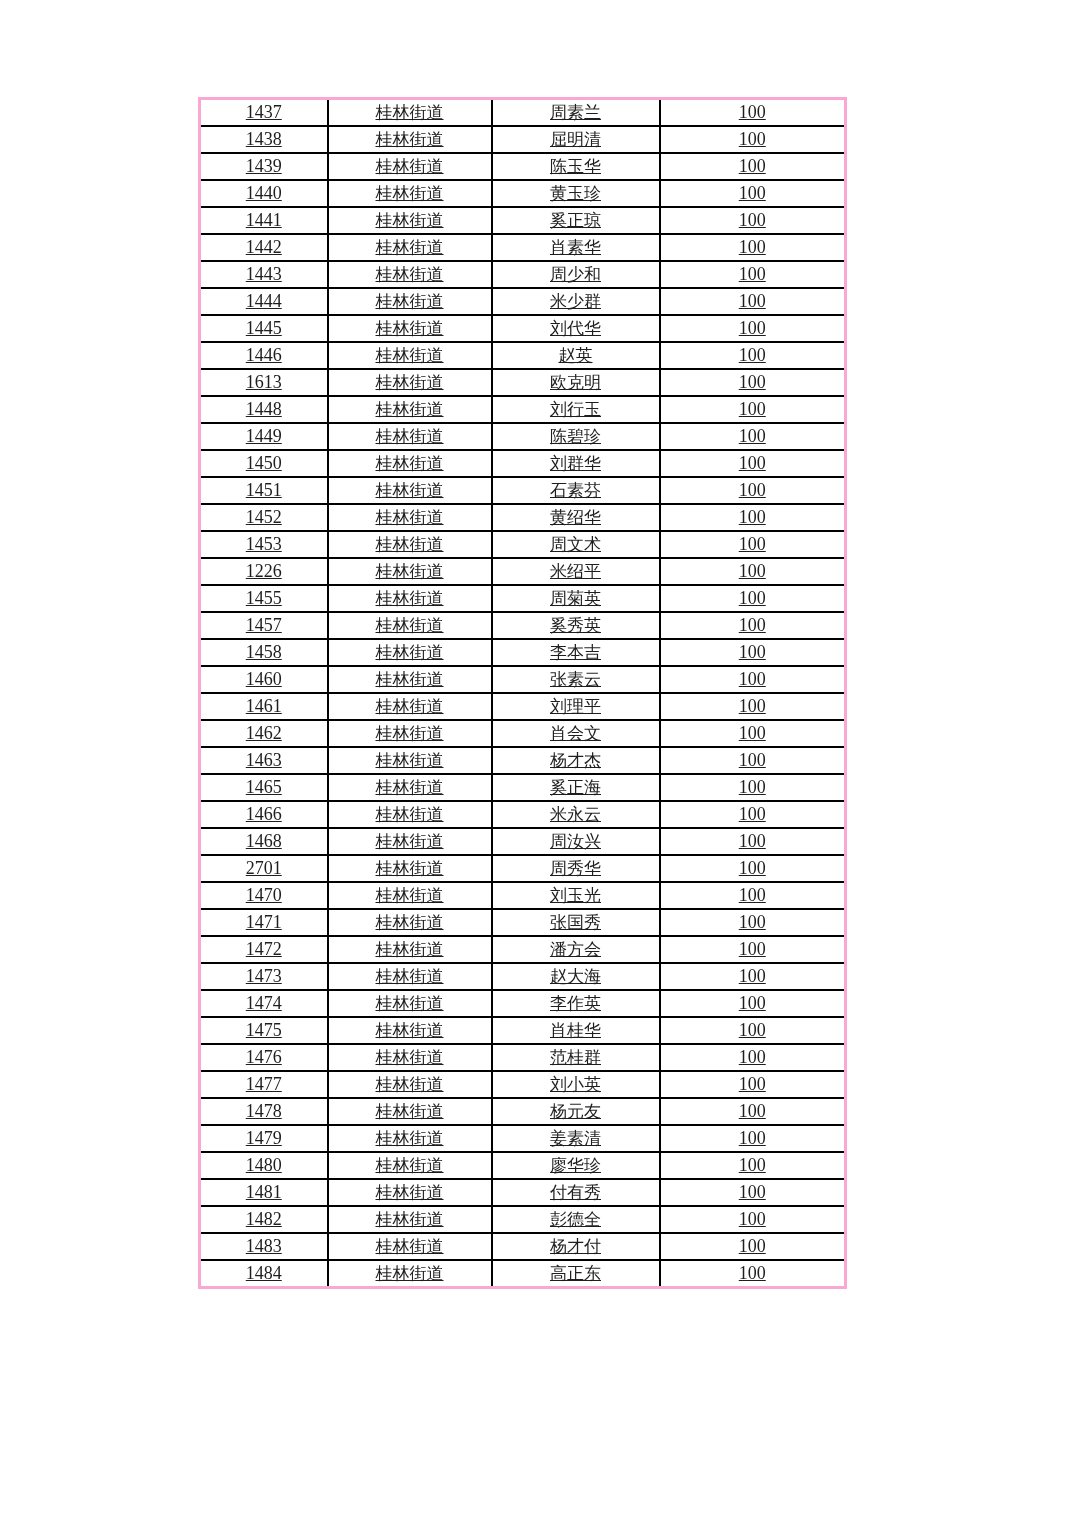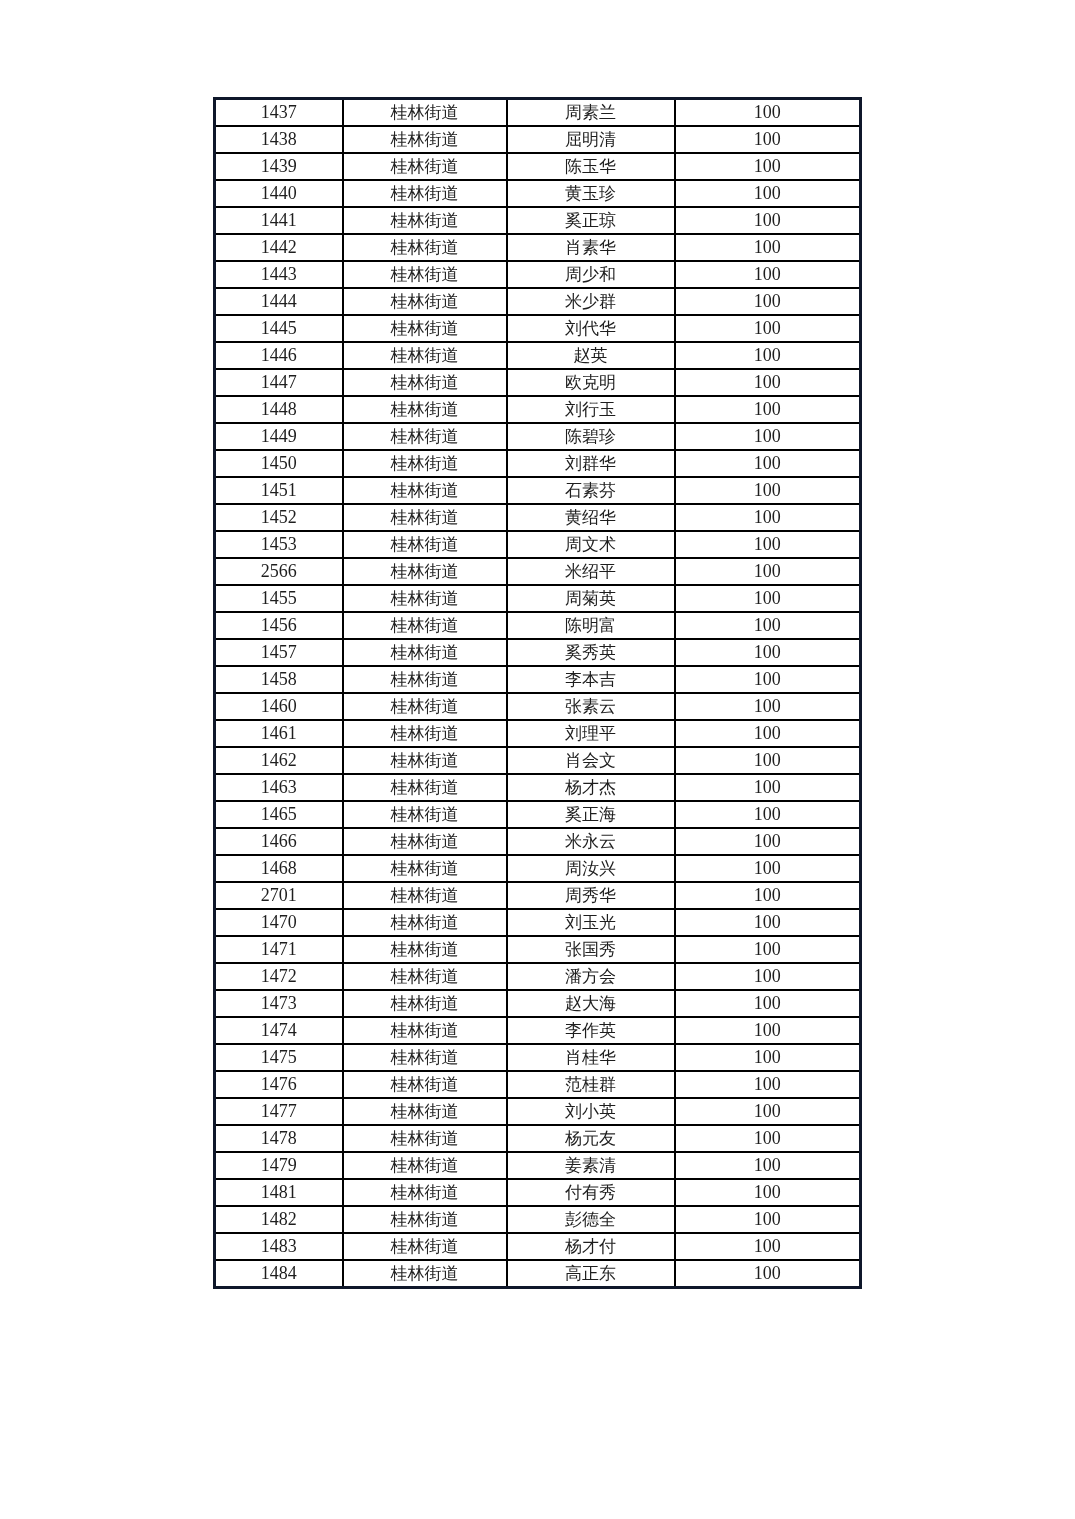--- a/index.html
+++ b/index.html
@@ -11,26 +11,27 @@
     position: relative;
     width: 1075px;
     height: 1519px;
     background: #ffffff;
     overflow: hidden;
     font-family: "Liberation Serif", "DejaVu Serif", serif;
     color: #1e1e1e;
   }
   table.roster {
     position: absolute;
-    left: 213px;
+    left: 198px;
     top: 97px;
     width: 646px;
     border-collapse: collapse;
     table-layout: fixed;
-    border: 3px solid #0f172a;
+    border: 3px solid #f9a8d4;
+    text-decoration: underline;
   }
   table.roster td {
     border: 2px solid #000000;
     height: 25px;           
     padding: 0;
     text-align: center;
     vertical-align: middle;
     font-size: 17px;
     line-height: 25px;
     color: #1e1e1e;
@@ -107,21 +108,21 @@
           <td>刘代华</td>
           <td class="num">100</td>
         </tr>
         <tr>
           <td class="num">1446</td>
           <td>桂林街道</td>
           <td>赵英</td>
           <td class="num">100</td>
         </tr>
         <tr>
-          <td class="num">1447</td>
+          <td class="num">1613</td>
           <td>桂林街道</td>
           <td>欧克明</td>
           <td class="num">100</td>
         </tr>
         <tr>
           <td class="num">1448</td>
           <td>桂林街道</td>
           <td>刘行玉</td>
           <td class="num">100</td>
         </tr>
@@ -149,38 +150,32 @@
           <td>黄绍华</td>
           <td class="num">100</td>
         </tr>
         <tr>
           <td class="num">1453</td>
           <td>桂林街道</td>
           <td>周文术</td>
           <td class="num">100</td>
         </tr>
         <tr>
-          <td class="num">2566</td>
+          <td class="num">1226</td>
           <td>桂林街道</td>
           <td>米绍平</td>
           <td class="num">100</td>
         </tr>
         <tr>
           <td class="num">1455</td>
           <td>桂林街道</td>
           <td>周菊英</td>
           <td class="num">100</td>
         </tr>
         <tr>
-          <td class="num">1456</td>
-          <td>桂林街道</td>
-          <td>陈明富</td>
-          <td class="num">100</td>
-        </tr>
-        <tr>
           <td class="num">1457</td>
           <td>桂林街道</td>
           <td>奚秀英</td>
           <td class="num">100</td>
         </tr>
         <tr>
           <td class="num">1458</td>
           <td>桂林街道</td>
           <td>李本吉</td>
           <td class="num">100</td>
@@ -284,20 +279,26 @@
         <tr>
           <td class="num">1478</td>
           <td>桂林街道</td>
           <td>杨元友</td>
           <td class="num">100</td>
         </tr>
         <tr>
           <td class="num">1479</td>
           <td>桂林街道</td>
           <td>姜素清</td>
+          <td class="num">100</td>
+        </tr>
+        <tr>
+          <td class="num">1480</td>
+          <td>桂林街道</td>
+          <td>廖华珍</td>
           <td class="num">100</td>
         </tr>
         <tr>
           <td class="num">1481</td>
           <td>桂林街道</td>
           <td>付有秀</td>
           <td class="num">100</td>
         </tr>
         <tr>
           <td class="num">1482</td>

